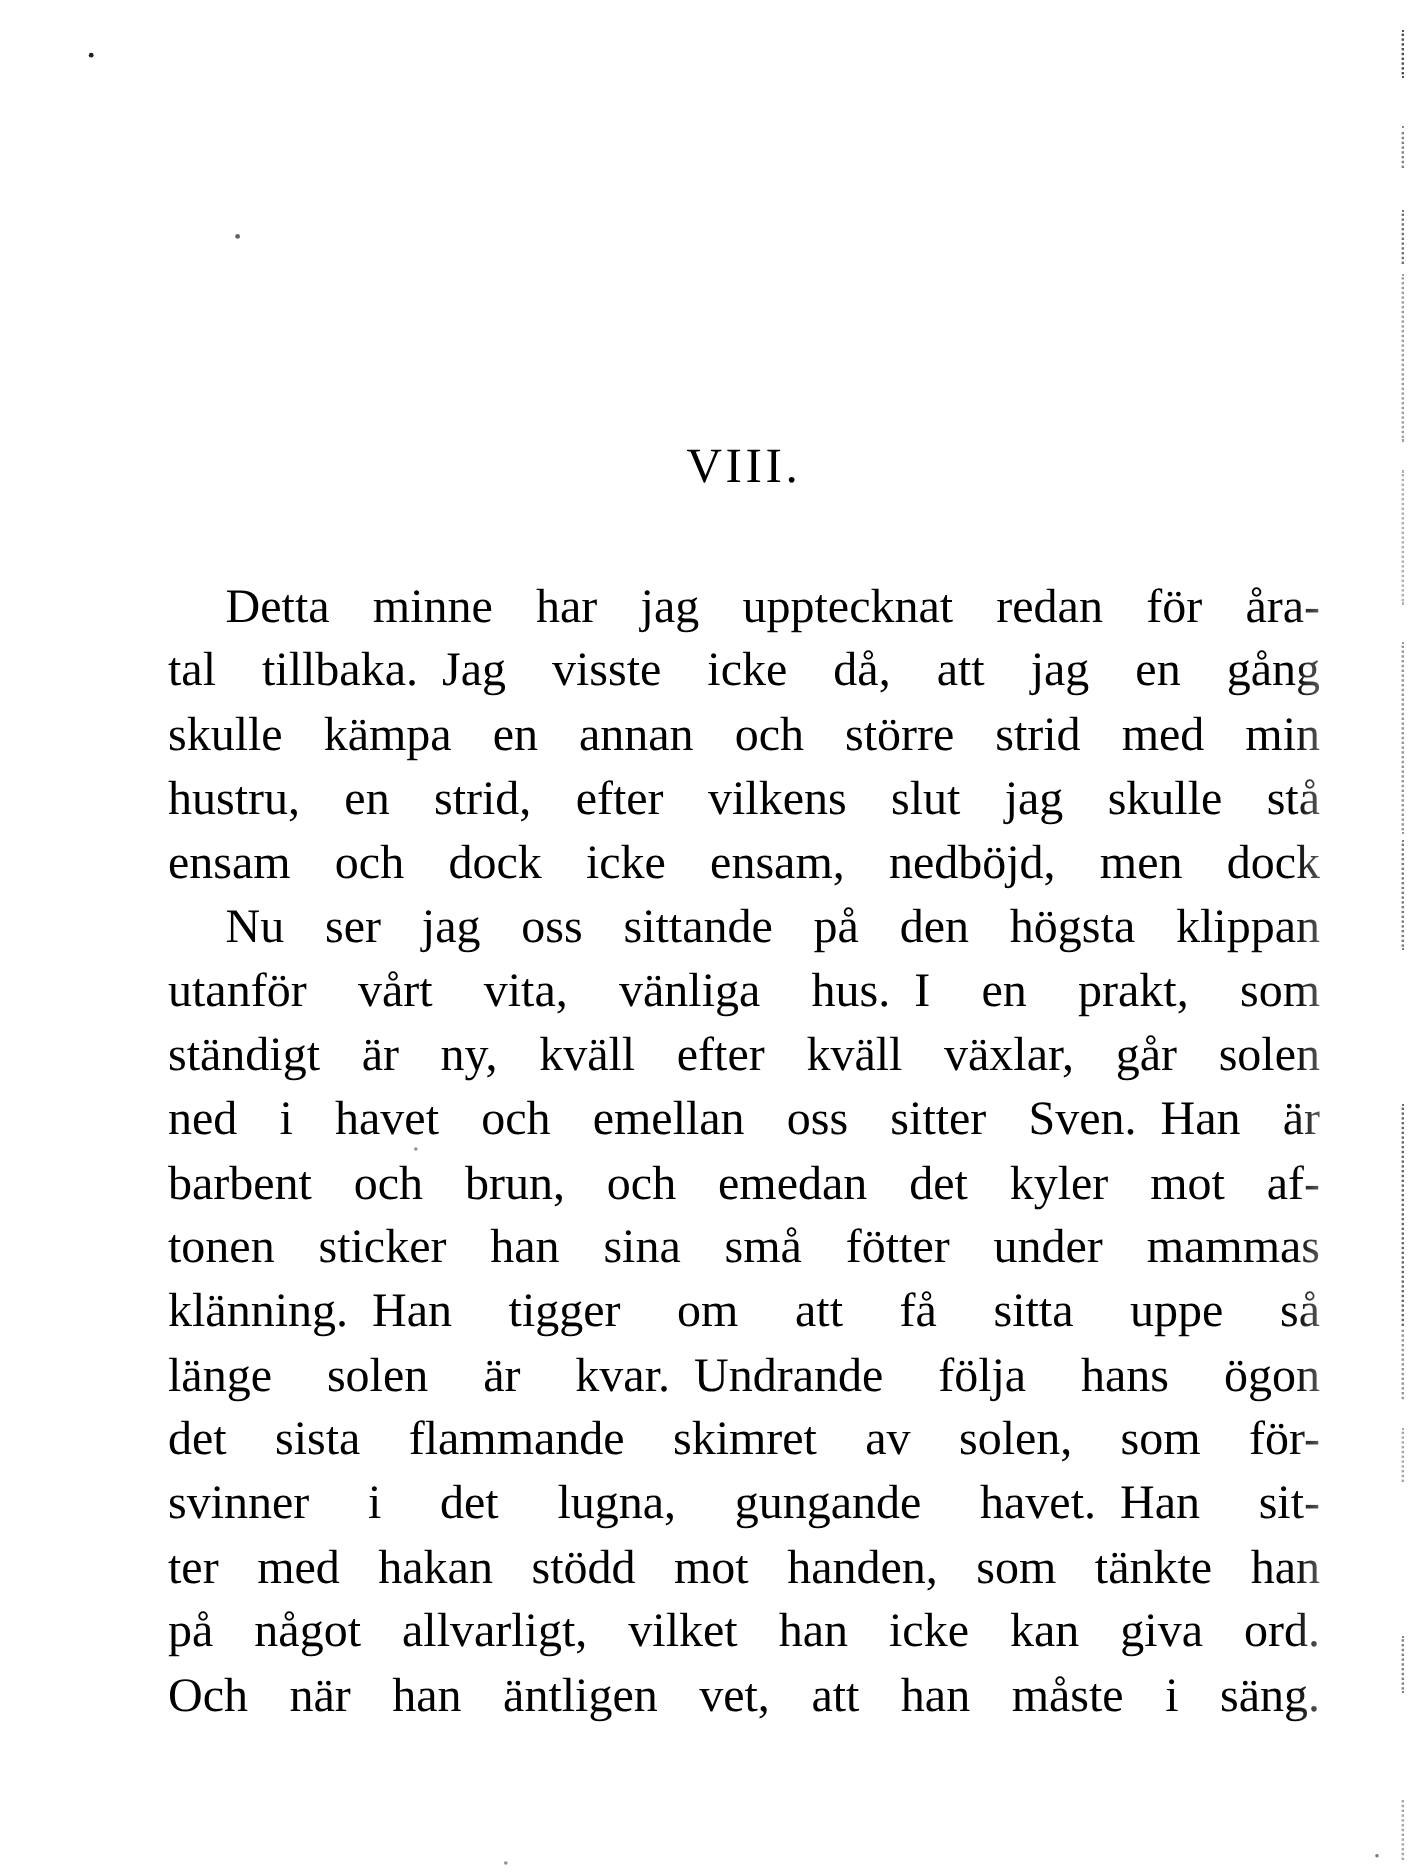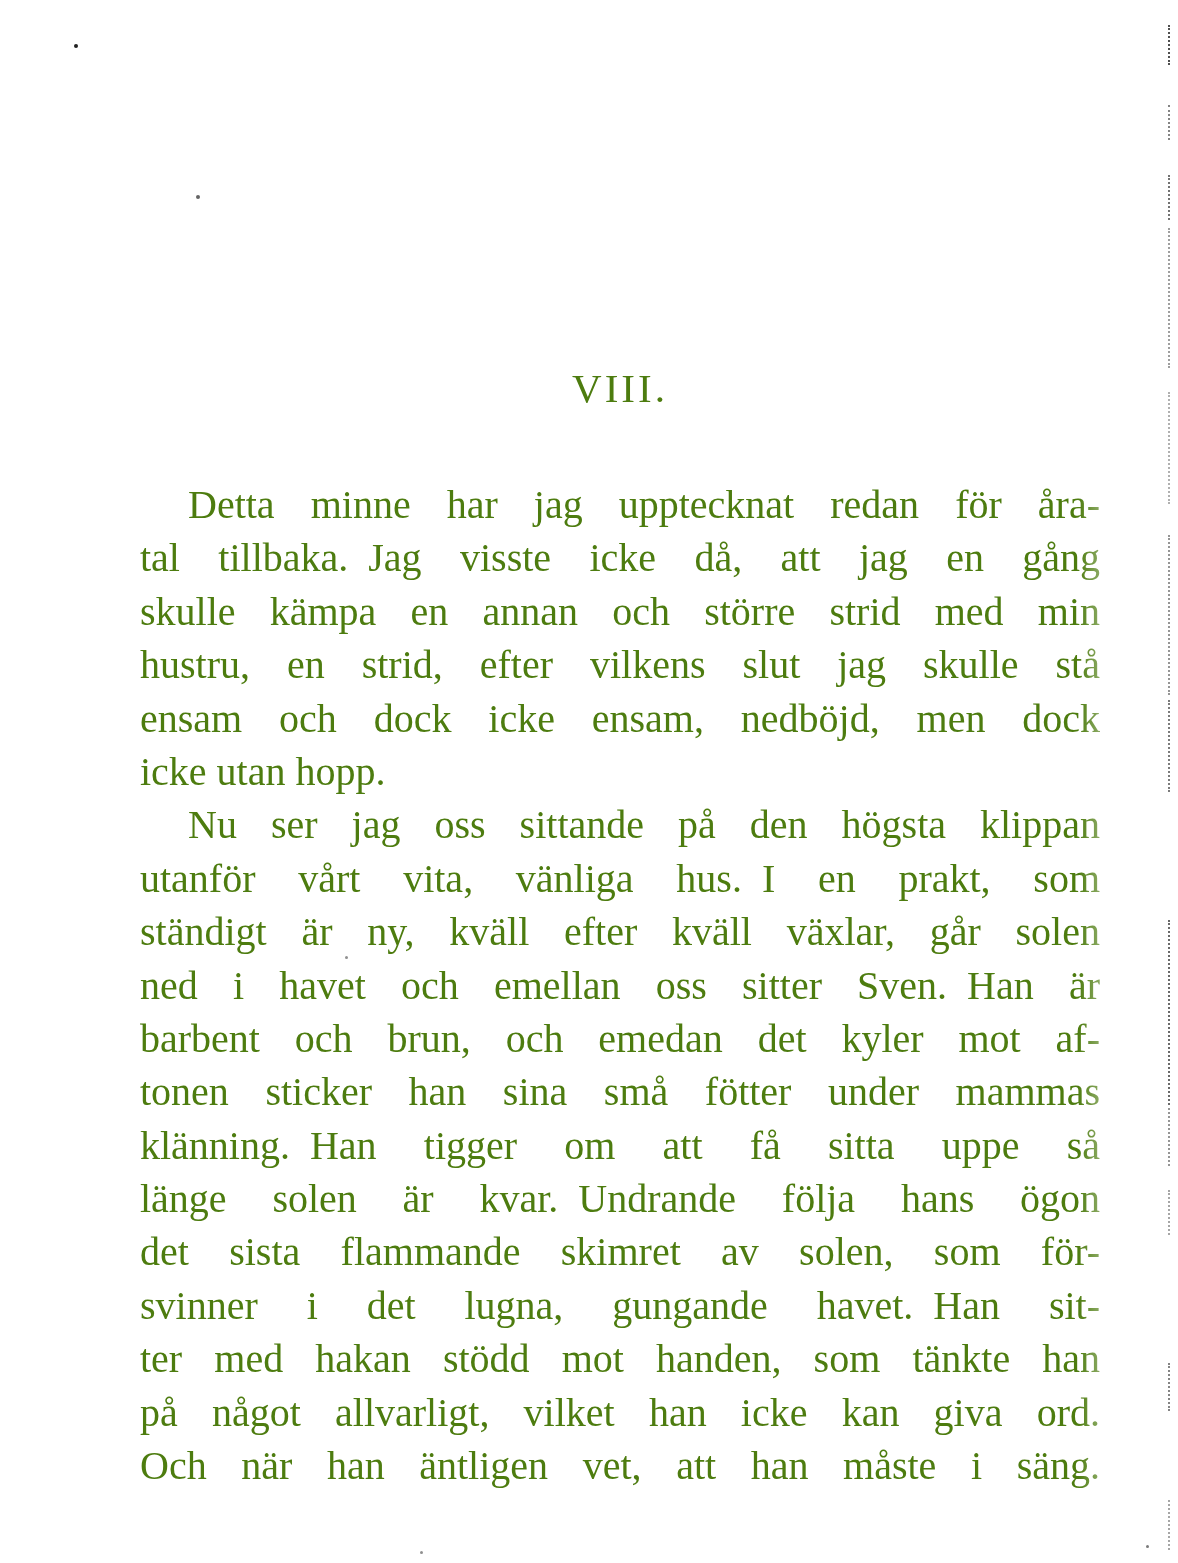--- a/index.html
+++ b/index.html
@@ -3,21 +3,21 @@
 <meta charset="utf-8">
 <style>
   html, body { margin: 0; padding: 0; background: #ffffff; }
   .page {
     position: relative;
     width: 1178px;
     height: 1563px;
     background: #ffffff;
     overflow: hidden;
     font-family: "Liberation Serif", "DejaVu Serif", serif;
-    color: #4d7c0f;
+    color: #000000;
   }
   .heading {
     position: absolute;
     left: 140px;
     top: 365px;
     width: 960px;
     text-align: center;
     font-size: 41px;
     letter-spacing: 3px;
     line-height: 46px;
@@ -68,21 +68,20 @@
 <div class="page">
 
   <div class="heading">VIII.</div>
 
   <div class="textblock">
     <div class="line indent">Detta minne har jag upptecknat redan för åra-</div>
     <div class="line">tal tillbaka. Jag visste icke då, att jag en gång</div>
     <div class="line">skulle kämpa en annan och större strid med min</div>
     <div class="line">hustru, en strid, efter vilkens slut jag skulle stå</div>
     <div class="line">ensam och dock icke ensam, nedböjd, men dock</div>
-    <div class="line plast">icke utan hopp.</div>
 
     <div class="line indent">Nu ser jag oss sittande på den högsta klippan</div>
     <div class="line">utanför vårt vita, vänliga hus. I en prakt, som</div>
     <div class="line">ständigt är ny, kväll efter kväll växlar, går solen</div>
     <div class="line">ned i havet och emellan oss sitter Sven. Han är</div>
     <div class="line">barbent och brun, och emedan det kyler mot af-</div>
     <div class="line">tonen sticker han sina små fötter under mammas</div>
     <div class="line">klänning. Han tigger om att få sitta uppe så</div>
     <div class="line">länge solen är kvar. Undrande följa hans ögon</div>
     <div class="line">det sista flammande skimret av solen, som för-</div>

